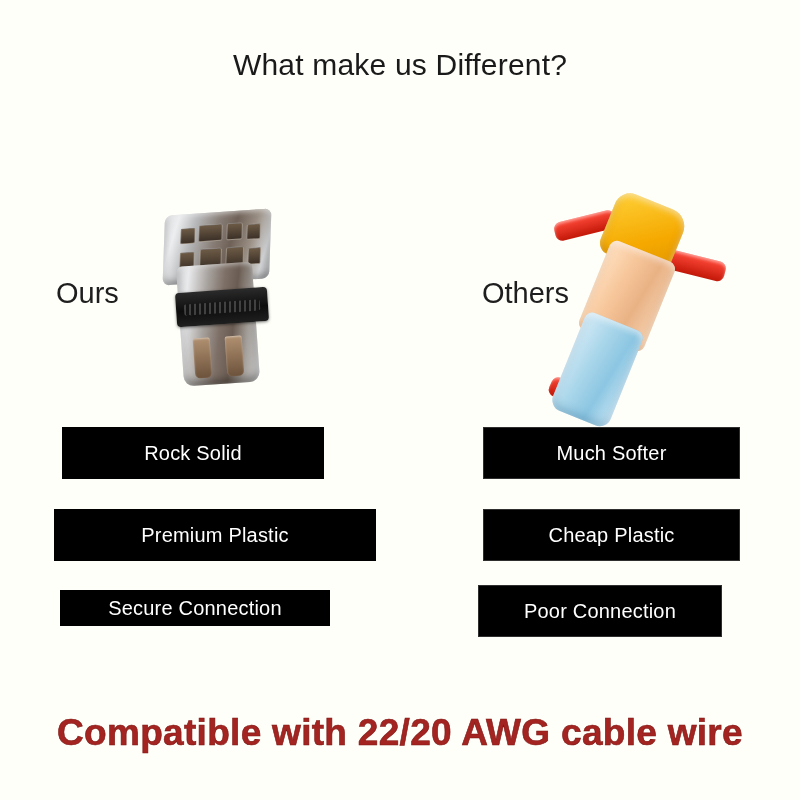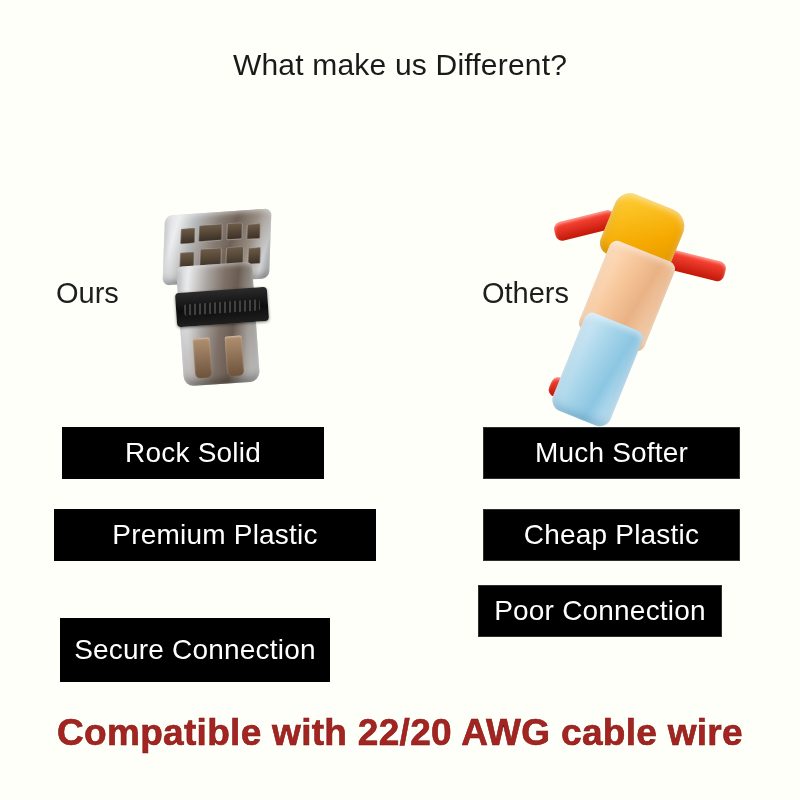--- a/index.html
+++ b/index.html
@@ -159,33 +159,33 @@
                 inset 0 -4px 9px rgba(40,100,140,.3);
   }
 
   
   .label-box {
     position: absolute;
     display: flex;
     align-items: center;
     justify-content: center;
     color: #ffffff;
-    font-size: 28px;
+    font-size: 20px;
     font-weight: 400;
     letter-spacing: .2px;
     white-space: nowrap;
     box-sizing: border-box;
   }
   .label-box.dark  { background: #000000; }
   .label-box.muted { background: #000000; border: 1px solid #2f2f2f; }
 
   
   .lb-l1 { left: 62px; top: 427px; width: 262px; height: 52px; }
   .lb-l2 { left: 54px; top: 509px; width: 322px; height: 52px; }
-  .lb-l3 { left: 60px; top: 618px; width: 270px; height: 64px; }
+  .lb-l3 { left: 60px; top: 590px; width: 270px; height: 36px; }
   
   .lb-r1 { left: 483px; top: 427px; width: 257px; height: 52px; }
   .lb-r2 { left: 483px; top: 509px; width: 257px; height: 52px; }
   .lb-r3 { left: 478px; top: 585px; width: 244px; height: 52px; }
 
   
   .footer-note {
     position: absolute;
     top: 712px;
     left: 0;

